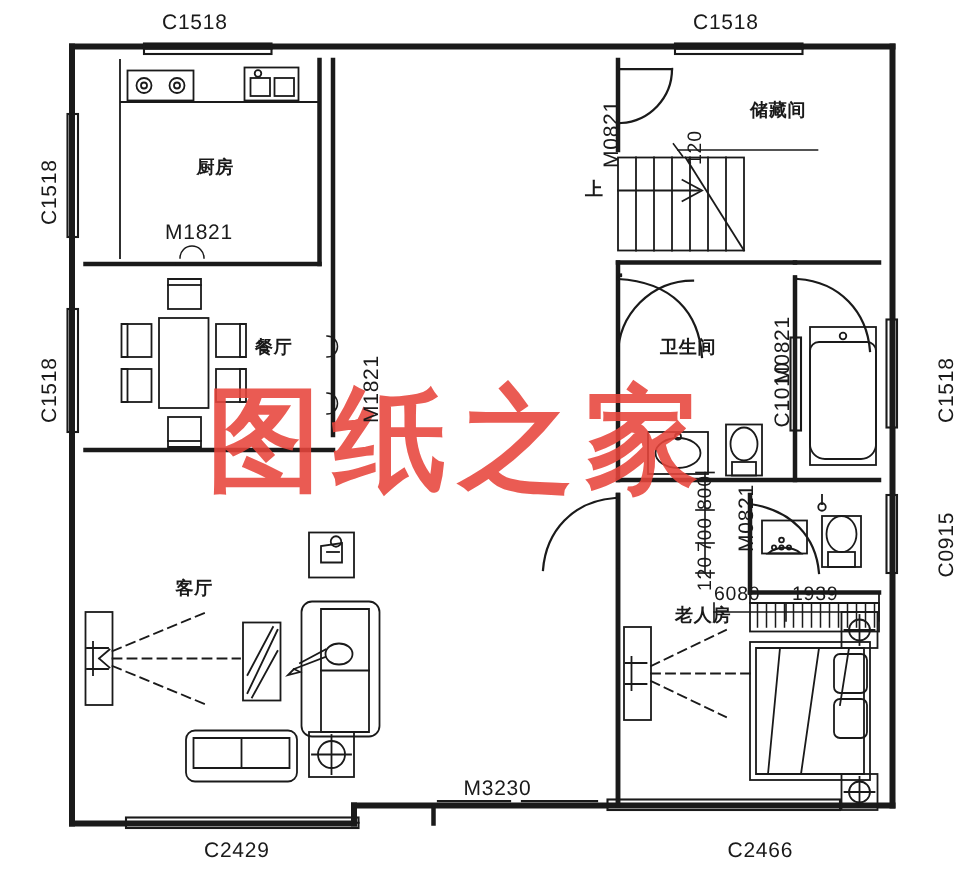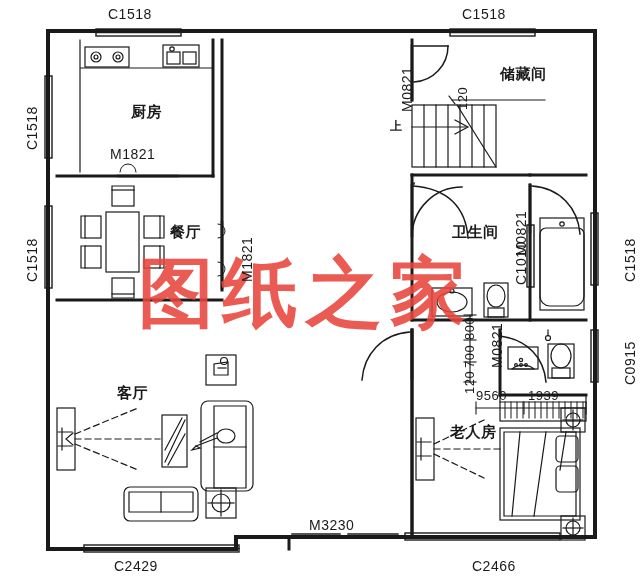--- a/index.html
+++ b/index.html
@@ -1,21 +1,21 @@
 <!DOCTYPE html>
 <html><head>
 <meta charset="utf-8">
 <style>
   html,body{margin:0;padding:0;background:#ffffff;}
   body{width:640px;height:585px;overflow:hidden;
        font-family:"Liberation Sans","DejaVu Sans",sans-serif;color:#1a1a1a;}
   #plan{position:relative;width:640px;height:585px;background:#fff;}
   svg{position:absolute;left:0;top:0;}
   .lbl{position:absolute;font-size:14px;letter-spacing:.5px;white-space:nowrap;color:#1a1a1a;}
-  .lbl.cn{font-family:"DejaVu Sans","Liberation Sans",sans-serif;font-weight:700;font-size:15px;}
+  .lbl.cn{font-family:"DejaVu Sans","Liberation Sans",sans-serif;font-weight:700;font-size:12px;}
   .lbl.dim{font-size:13px;}
   .lbl.sm{font-size:12px;}
   .vert{transform-origin:left top;transform:rotate(-90deg);}
   #watermark{position:absolute;left:138px;top:243px;font-size:76px;font-weight:700;
              color:#e8453c;opacity:.88;letter-spacing:8px;white-space:nowrap;
              font-family:"DejaVu Sans","Liberation Sans",sans-serif;pointer-events:none;}
 </style>
 </head>
 <body>
 
@@ -305,42 +305,42 @@
 
   </g>
 </svg>
 
 <div id="watermark">图纸之家</div>
 
 <div class="lbl cn" style="left:131px;top:103px">厨房</div>
 <div class="lbl cn" style="left:170px;top:223px">餐厅</div>
 <div class="lbl cn" style="left:117px;top:384px">客厅</div>
 <div class="lbl cn" style="left:500px;top:65px">储藏间</div>
-<div class="lbl cn" style="left:452px;top:223px">卫生间</div>
-<div class="lbl cn" style="left:450px;top:423px">老人房</div>
+<div class="lbl cn" style="left:440px;top:223px">卫生间</div>
+<div class="lbl cn" style="left:450px;top:402px">老人房</div>
 
 <div class="lbl" style="left:108px;top:6px">C1518</div>
 <div class="lbl" style="left:462px;top:6px">C1518</div>
 <div class="lbl vert" style="left:24px;top:150px">C1518</div>
 <div class="lbl vert" style="left:24px;top:282px">C1518</div>
 <div class="lbl vert" style="left:622px;top:282px">C1518</div>
 <div class="lbl vert" style="left:622px;top:385px">C0915</div>
 <div class="lbl vert" style="left:513px;top:285px">C1010</div>
-<div class="lbl" style="left:114px;top:558px">C2429</div>
-<div class="lbl" style="left:472px;top:558px">C2466</div>
+<div class="lbl" style="left:136px;top:558px">C2429</div>
+<div class="lbl" style="left:485px;top:558px">C2466</div>
 
 <div class="lbl" style="left:110px;top:146px">M1821</div>
 <div class="lbl vert" style="left:239px;top:282px">M1821</div>
 <div class="lbl vert" style="left:399px;top:112px">M0821</div>
 <div class="lbl vert" style="left:513px;top:256px">M0821</div>
 <div class="lbl vert" style="left:489px;top:368px">M0821</div>
 <div class="lbl" style="left:309px;top:517px">M3230</div>
 
 <div class="lbl dim vert" style="left:455px;top:110px">120</div>
 <div class="lbl dim vert" style="left:462px;top:340px">800</div>
 <div class="lbl dim vert" style="left:462px;top:368px">700</div>
 <div class="lbl dim vert" style="left:462px;top:394px">120</div>
-<div class="lbl dim" style="left:476px;top:388px">9560</div>
+<div class="lbl dim" style="left:476px;top:388px">6080</div>
 <div class="lbl dim" style="left:528px;top:388px">1939</div>
 
 <div class="lbl cn sm" style="left:390px;top:118px">上</div>
 
 </div>
 
 </body></html>

